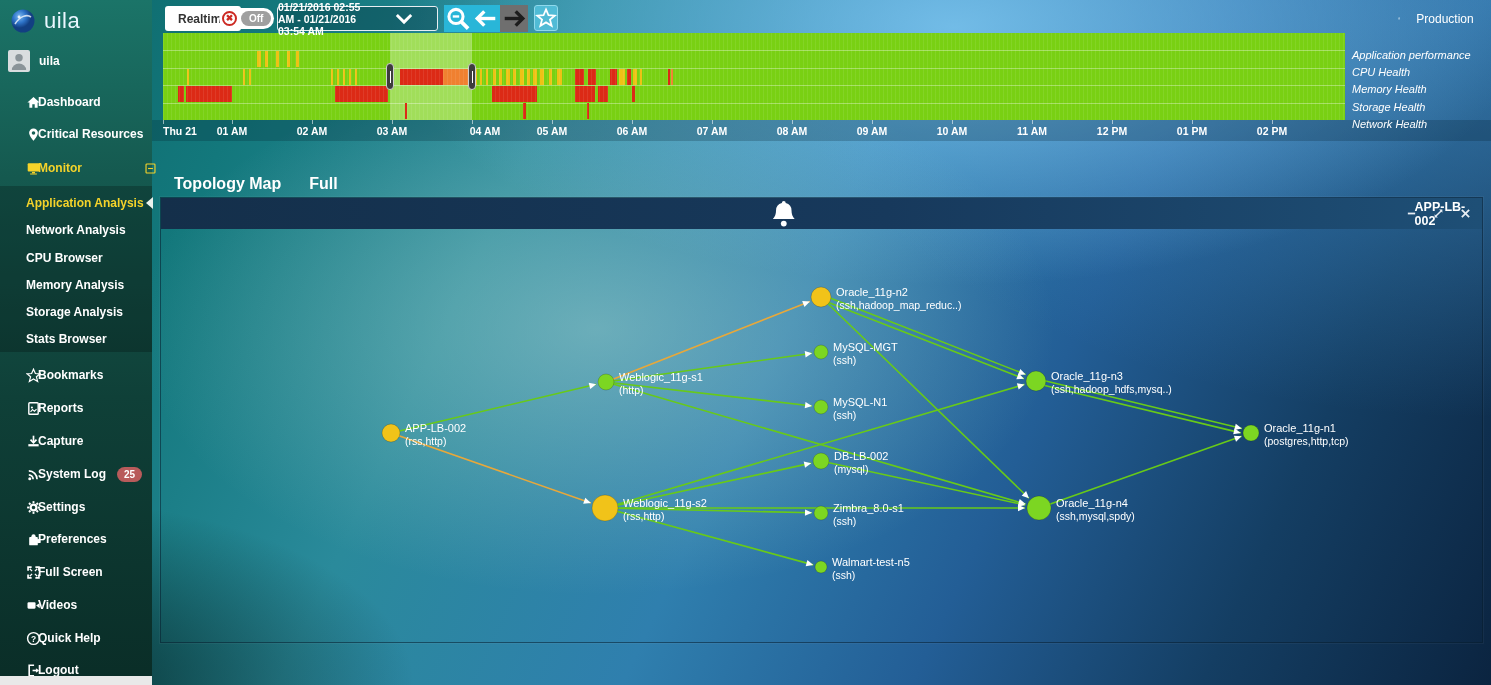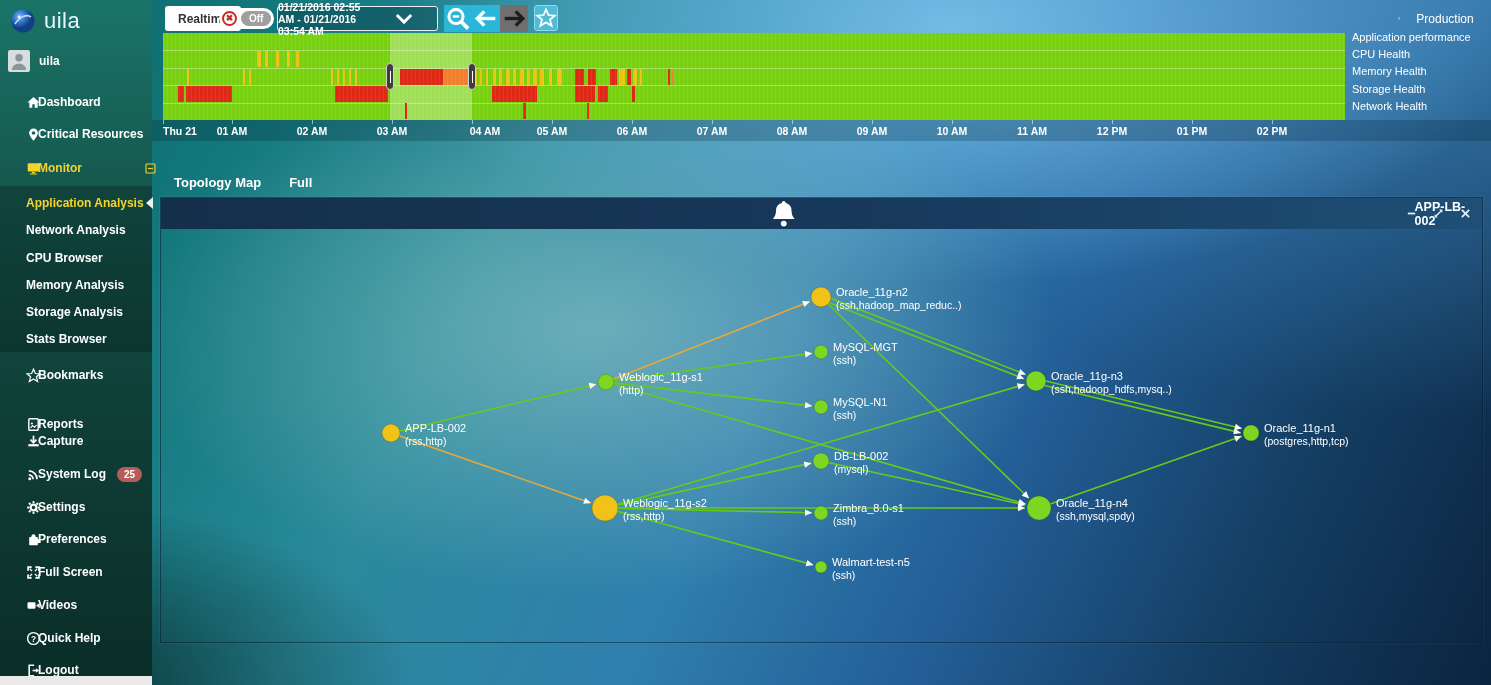--- a/index.html
+++ b/index.html
@@ -68,26 +68,26 @@
   .hm-bar { position:absolute; height:16px; }
   .hm-stripes { position:absolute; inset:0; pointer-events:none;
     background:repeating-linear-gradient(90deg, rgba(255,255,255,.08) 0 1px, rgba(255,255,255,0) 1px 4px); }
   .hm-handle { position:absolute; top:30px; width:8px; height:27px; background:#3d3d3d; border:1px solid #cfcfcf;
     border-radius:4px; cursor:ew-resize; z-index:6; }
   .hm-handle::after { content:""; position:absolute; left:3px; top:7px; width:1px; height:12px; background:#fff; }
   .axis { position:absolute; left:152px; top:120px; width:1339px; height:21px; background:rgba(0,22,38,.22); z-index:4; }
   .axis-tick { position:absolute; top:0; width:1px; height:4px; background:rgba(255,255,255,.55); }
   .axis-lbl { position:absolute; top:5px; color:#fff; font-size:10.5px; font-weight:700; transform:translateX(-50%); white-space:nowrap; }
   .axis-lbl.left { transform:none;text-align:right; }
-  .legend { position:absolute; left:1352px; top:28px; z-index:4; }
+  .legend { position:absolute; left:1352px; top:46px; z-index:4;font-style:italic; }
   .legend-item { height:17.4px; display:flex; align-items:center; color:#fff; font-size:11px; white-space:nowrap; }
 
   
   .tabs { position:absolute; left:160px; top:168px; display:flex; z-index:5; }
-  .tab { padding:7px 14px 8px; color:#fff; font-size:13px; font-weight:700; cursor:pointer; white-space:nowrap; }
+  .tab { padding:7px 14px 8px; color:#fff; font-size:16px; font-weight:700; cursor:pointer; white-space:nowrap; }
   .tab.active { background:linear-gradient(180deg,#1d4f59 0%,#16404d 30%,#122f3d 100%); border-top:2px solid #35737d; padding-top:5px; }
   .panel { position:absolute; left:160px; top:197px; width:1323px; height:446px; z-index:4;
     border:1px solid rgba(8,30,46,.55); box-shadow:0 0 0 1px rgba(255,255,255,.04); }
   .panel-header { position:absolute; left:0; top:0; width:100%; height:31px;
     background:linear-gradient(90deg,#142f4a 0%,#17395c 55%,#1e4f76 100%);
     display:flex; align-items:center; color:#fff; z-index:3; }
   .panel-title { font-size:12.5px; font-weight:700; margin-left:8px; }
   .panel-ctrls { position:absolute; right:10px; top:0; height:31px; display:flex; align-items:center; gap:14px; }
   .pc-btn { color:#e8eef4; cursor:pointer; width:13px; height:13px; display:flex; align-items:center; justify-content:center;
     font-size:12px; font-weight:700; }
@@ -185,21 +185,21 @@
           <span class="lbl">Stats Browser</span>
         </div>
         <div class="sb-item" style="top: 361px;">
           <span class="ic" style="position: absolute; left: 13px; width: 15px; height: 15px;">
             <svg class="ic" viewBox="0 0 16 16" style="width:100%;height:100%">
               <polygon points="8,1.3 10,5.9 15,6.2 11.1,9.4 12.4,14.3 8,11.6 3.6,14.3 4.9,9.4 1,6.2 6,5.9" fill="none" stroke="currentColor" stroke-width="1.3"></polygon>
             </svg>
           </span>
           <span class="lbl">Bookmarks</span>
         </div>
-        <div class="sb-item" style="top: 410px;">
+        <div class="sb-item" style="top: 394px;">
           <span class="ic" style="position: absolute; left: 13px; width: 15px; height: 15px;">
             <svg class="ic" viewBox="0 0 16 16" style="width:100%;height:100%">
               <g>
                 <rect x="3" y="1.8" width="10" height="12.4" rx="1" fill="none" stroke="currentColor" stroke-width="1.5"></rect>
                 <circle cx="6.3" cy="7" r="1.1" fill="currentColor"></circle>
                 <path d="M4.8 11.5 L7 9.2 L9 11 L11.2 8.6" stroke="currentColor" stroke-width="1.2" fill="none"></path>
               </g>
             </svg>
           </span>
           <span class="lbl">Reports</span>

